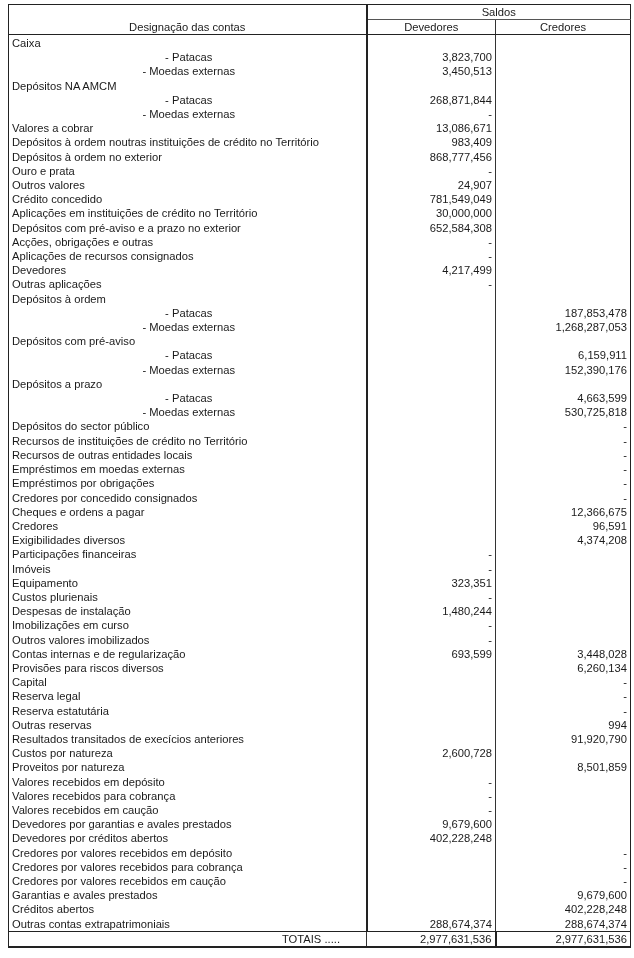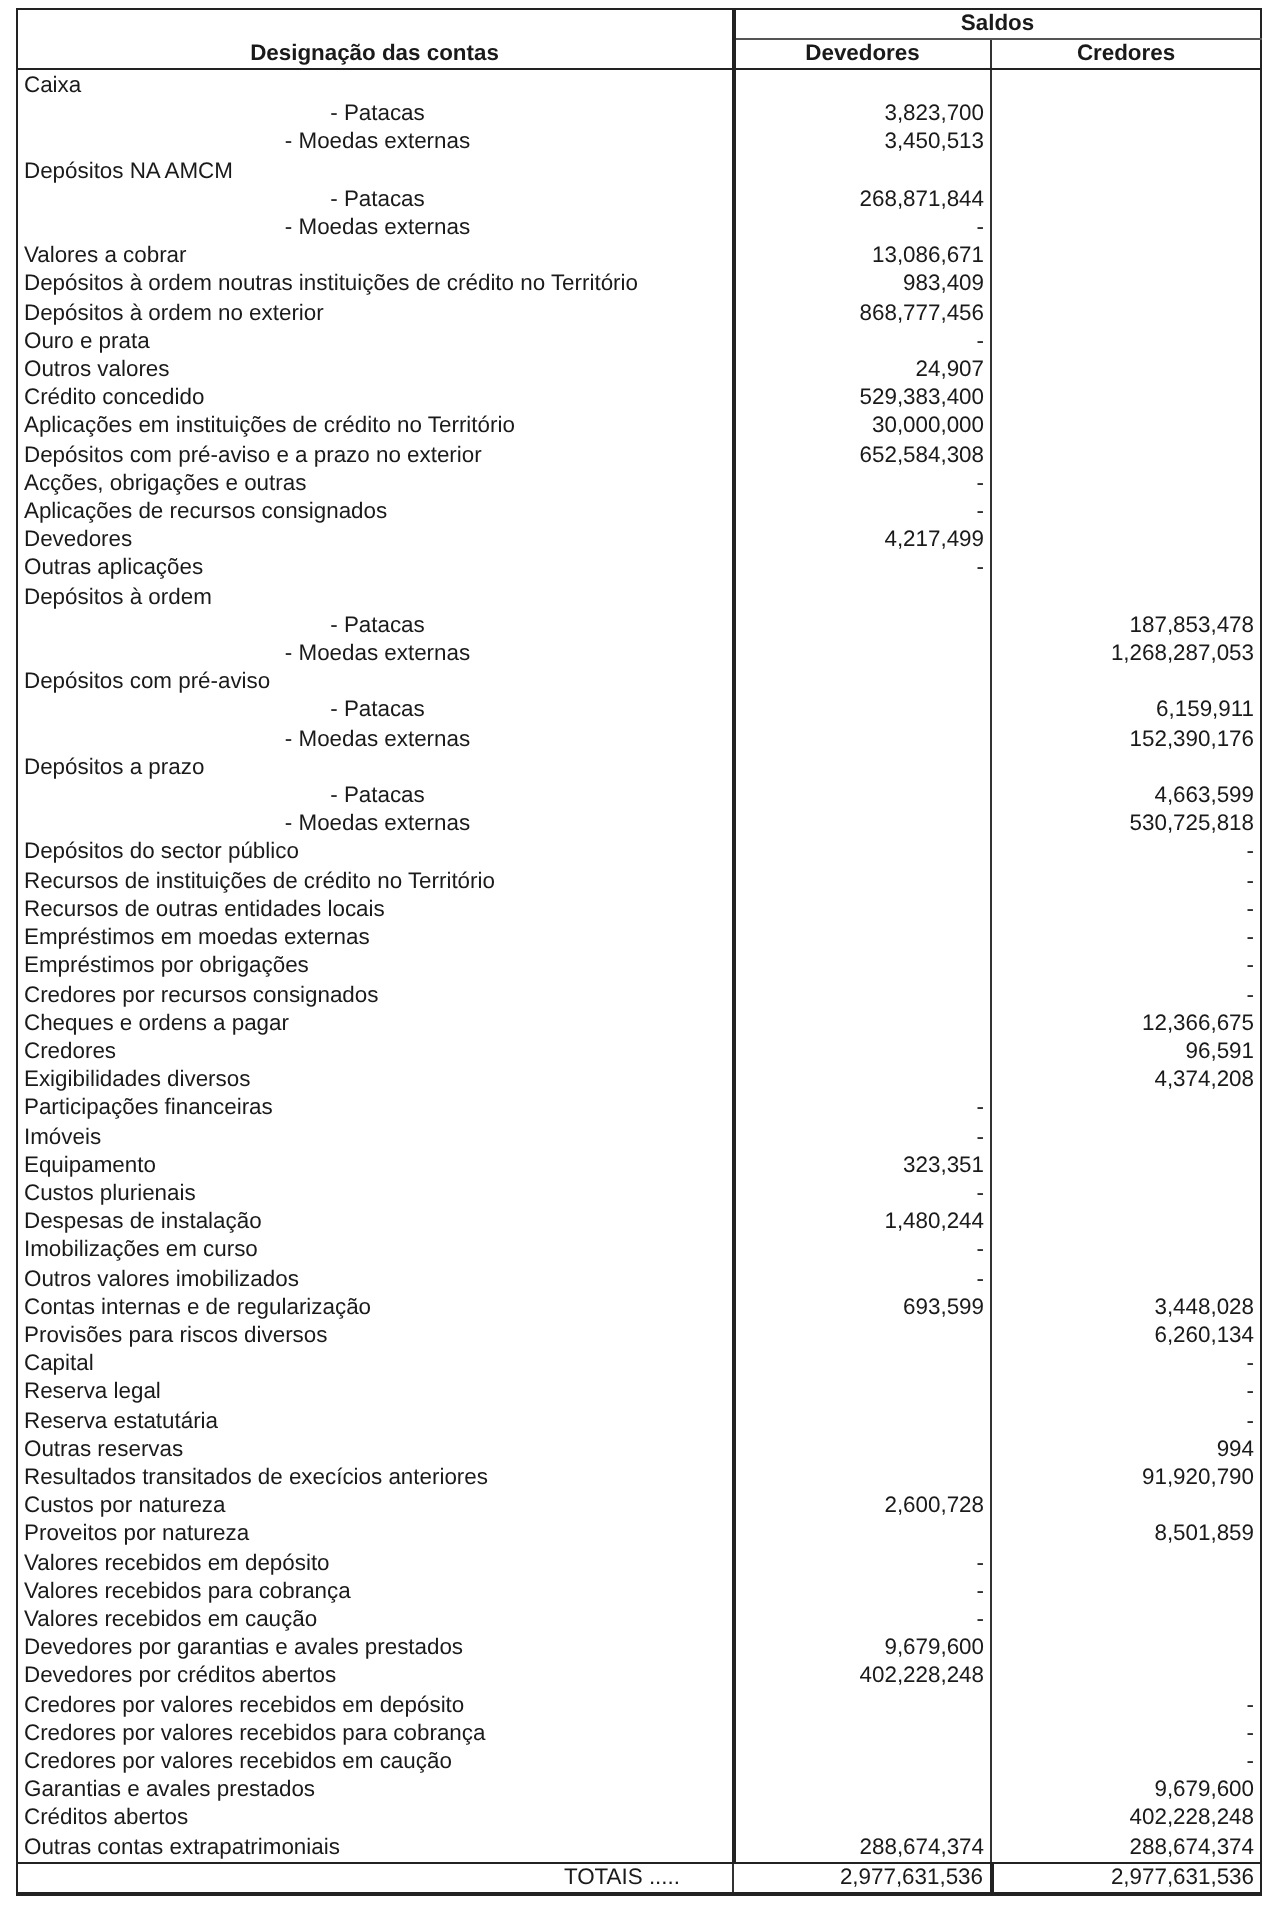--- a/index.html
+++ b/index.html
@@ -7,21 +7,21 @@
          font-family: "Liberation Sans", sans-serif; color: #1a1a1a; }
   table.ledger {
     position: absolute; left: 8px; top: 4px; width: 622px;
     border-collapse: collapse; table-layout: fixed;
     font-size: 11.2px; line-height: 13.6px;
   }
   table.ledger col.c-name { width: 358px; }
   table.ledger col.c-dev { width: 129px; }
   table.ledger col.c-cred { width: 135px; }
   table.ledger th {
-    font-weight: bold; text-align: center; padding: 0;
+    font-weight: normal; text-align: center; padding: 0;
     height: 14px; line-height: 14px;
   }
   .hd-blank { border: 1.5px solid #222; border-bottom: 1.5px solid #222; vertical-align: bottom; }
   .hd-saldos { border-top: 1.5px solid #222; border-right: 1.5px solid #222; border-bottom: 1px solid #555; border-left: 2px solid #222; }
   .hd-dev { border-left: 2px solid #222; border-right: 1px solid #333; border-bottom: 1.5px solid #222; }
   .hd-cred { border-right: 1.5px solid #222; border-bottom: 1.5px solid #222; }
   table.ledger td { padding: 0 3px; white-space: nowrap; overflow: hidden; height: 14.2px; line-height: 14.2px; }
   td.name { border-left: 1.5px solid #222; padding-left: 2px; }
   td.name.sub { padding-left: 6px; text-align: center; }
   td.num { text-align: right; border-left: 2px solid #222; padding-right: 3px; }
@@ -103,21 +103,21 @@
         <td class="num dev">-</td>
         <td class="num cred"></td>
       </tr>
       <tr>
         <td class="name">Outros valores</td>
         <td class="num dev">24,907</td>
         <td class="num cred"></td>
       </tr>
       <tr>
         <td class="name">Crédito concedido</td>
-        <td class="num dev">529,383,400</td>
+        <td class="num dev">781,549,049</td>
         <td class="num cred"></td>
       </tr>
       <tr>
         <td class="name">Aplicações em instituições de crédito no Território</td>
         <td class="num dev">30,000,000</td>
         <td class="num cred"></td>
       </tr>
       <tr>
         <td class="name">Depósitos com pré-aviso e a prazo no exterior</td>
         <td class="num dev">652,584,308</td>
@@ -207,21 +207,21 @@
         <td class="name">Empréstimos em moedas externas</td>
         <td class="num dev"></td>
         <td class="num cred">-</td>
       </tr>
       <tr>
         <td class="name">Empréstimos por obrigações</td>
         <td class="num dev"></td>
         <td class="num cred">-</td>
       </tr>
       <tr>
-        <td class="name">Credores por recursos consignados</td>
+        <td class="name">Credores por concedido consignados</td>
         <td class="num dev"></td>
         <td class="num cred">-</td>
       </tr>
       <tr>
         <td class="name">Cheques e ordens a pagar</td>
         <td class="num dev"></td>
         <td class="num cred">12,366,675</td>
       </tr>
       <tr>
         <td class="name">Credores</td>

